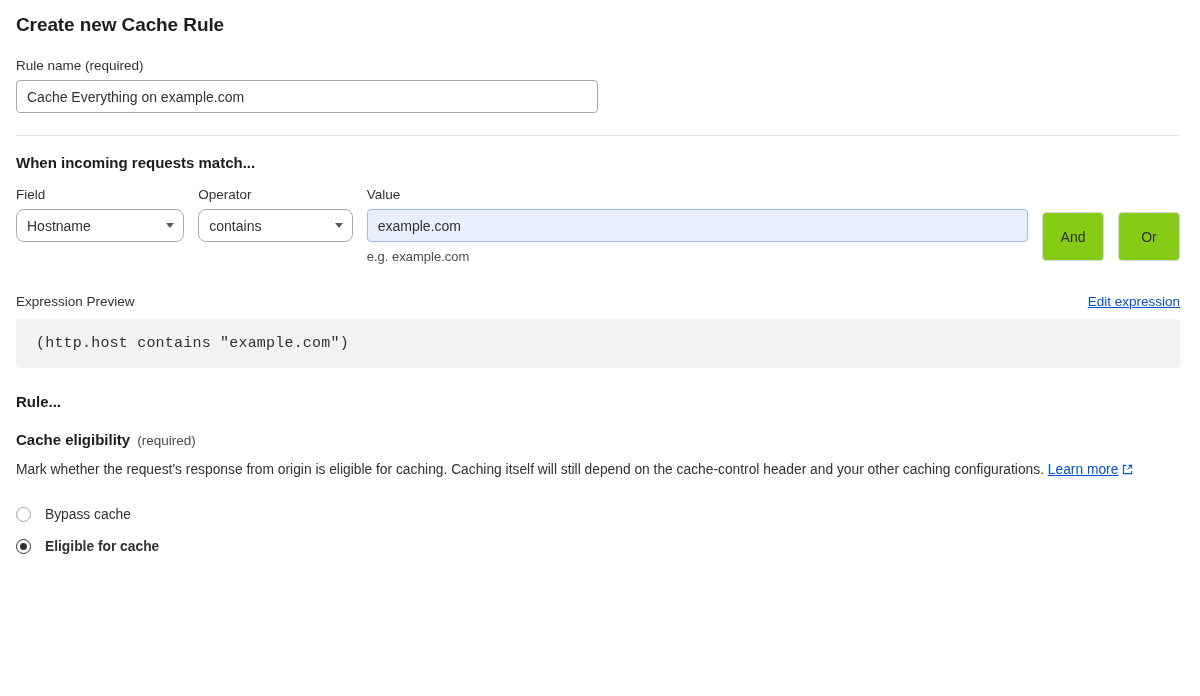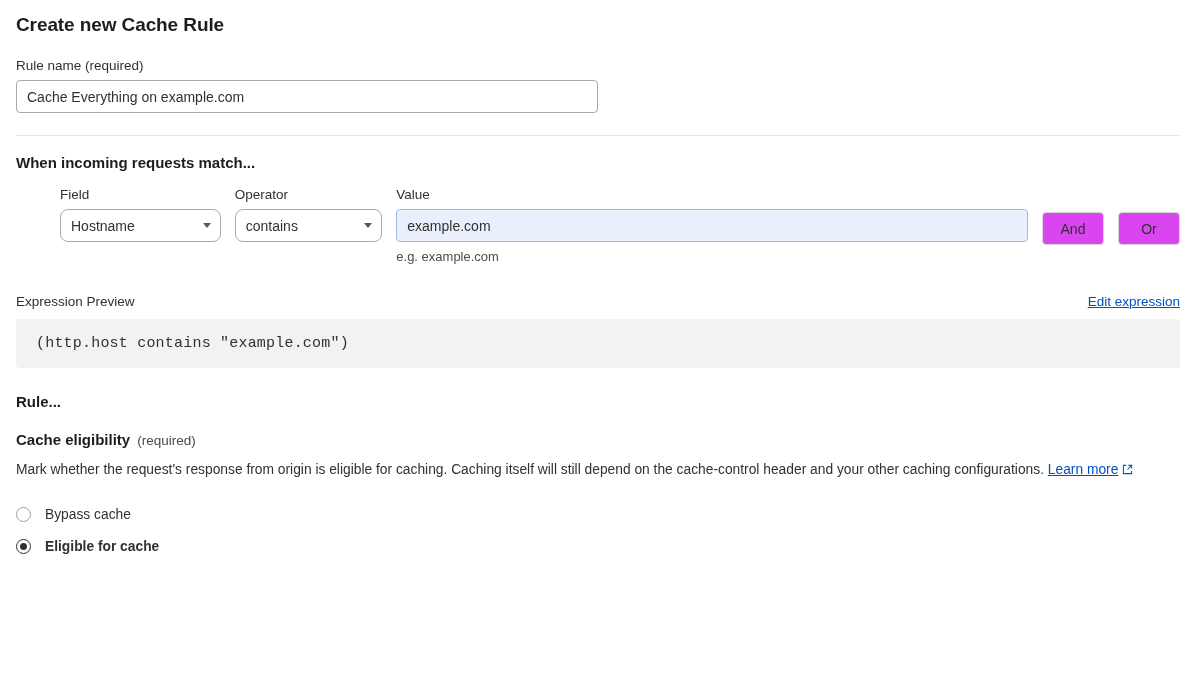--- a/index.html
+++ b/index.html
@@ -58,21 +58,21 @@
     font-size: 15px;
     font-weight: bold;
     color: #1d1d1d;
     margin: 0 0 16px 0;
   }
   .match-row {
     display: flex;
     align-items: flex-start;
     gap: 14px;
   }
-  .col-field { width: 170px; margin-left: 44px; }
+  .col-field { width: 170px; }
   .col-operator { width: 156px; }
   .col-value { width: 668px; }
 
   .select-wrap {
     position: relative;
     width: 100%;
   }
   .select-box {
     height: 33px;
     width: 100%;
@@ -102,26 +102,26 @@
     background: #e9f0fb;
     border: 1px solid #9db9e8;
   }
   .value-helper {
     font-size: 13px;
     color: #4b4b4b;
     margin-top: 7px;
     margin-left: 0;
   }
   .logic-btn {
-    height: 33px;
+    height: 49px;
     min-width: 62px;
     padding: 0 14px;
     border: 1px solid #d9d9d9;
     border-radius: 4px;
-    background: #d946ef;
+    background: #84cc16;
     color: #313131;
     font-size: 14px;
     font-family: "Liberation Sans", sans-serif;
     cursor: pointer;
   }
 
   .expr-header {
     display: flex;
     align-items: baseline;
     justify-content: space-between;

